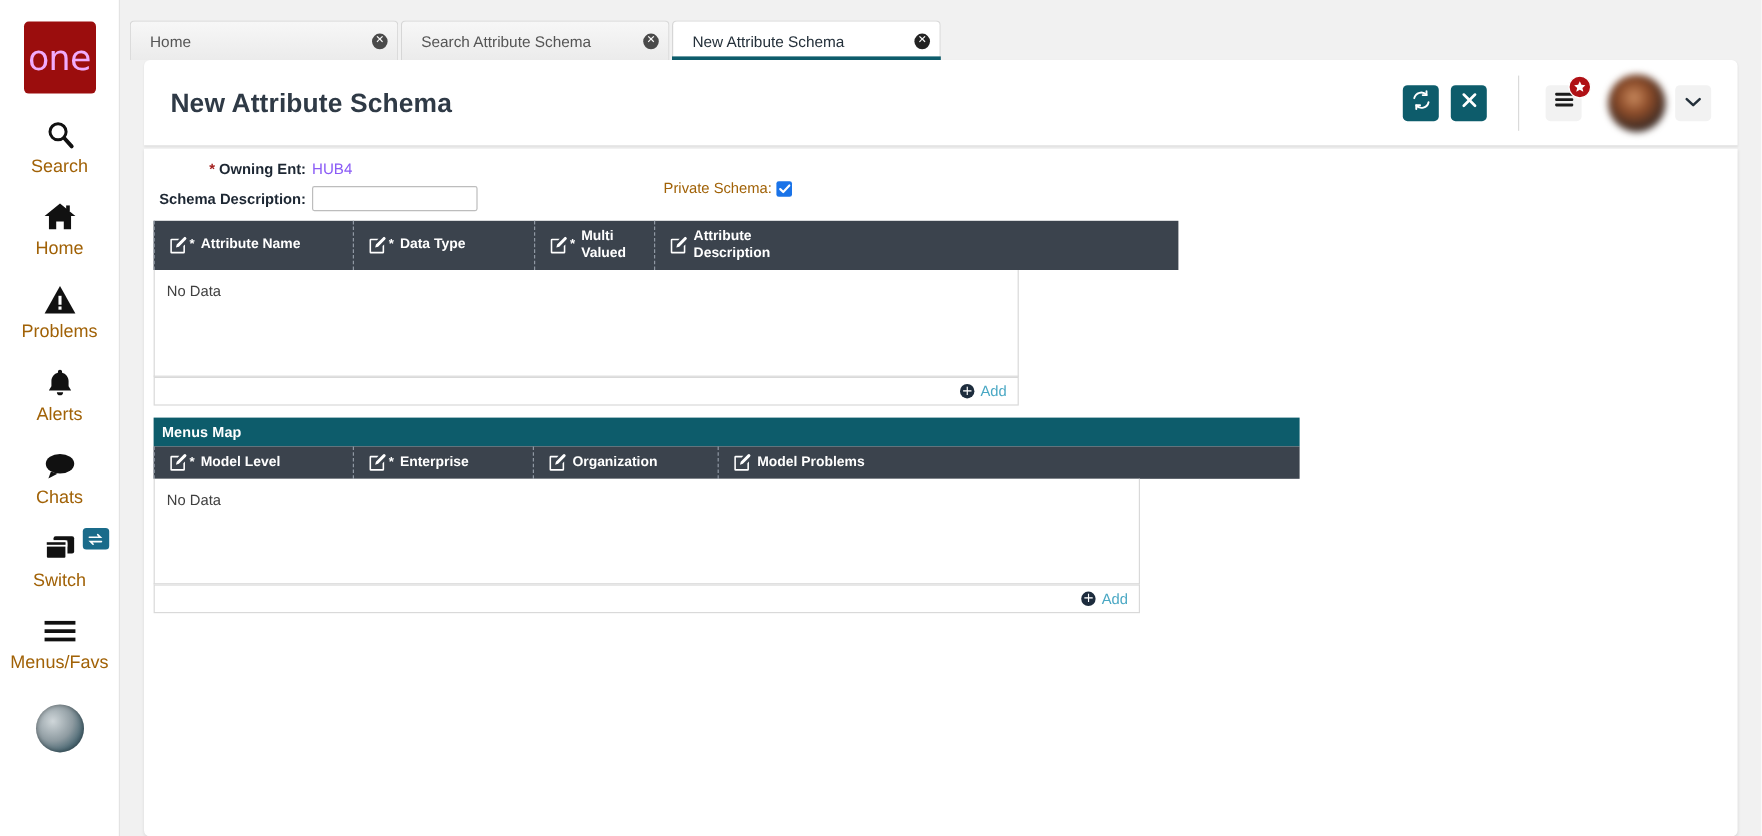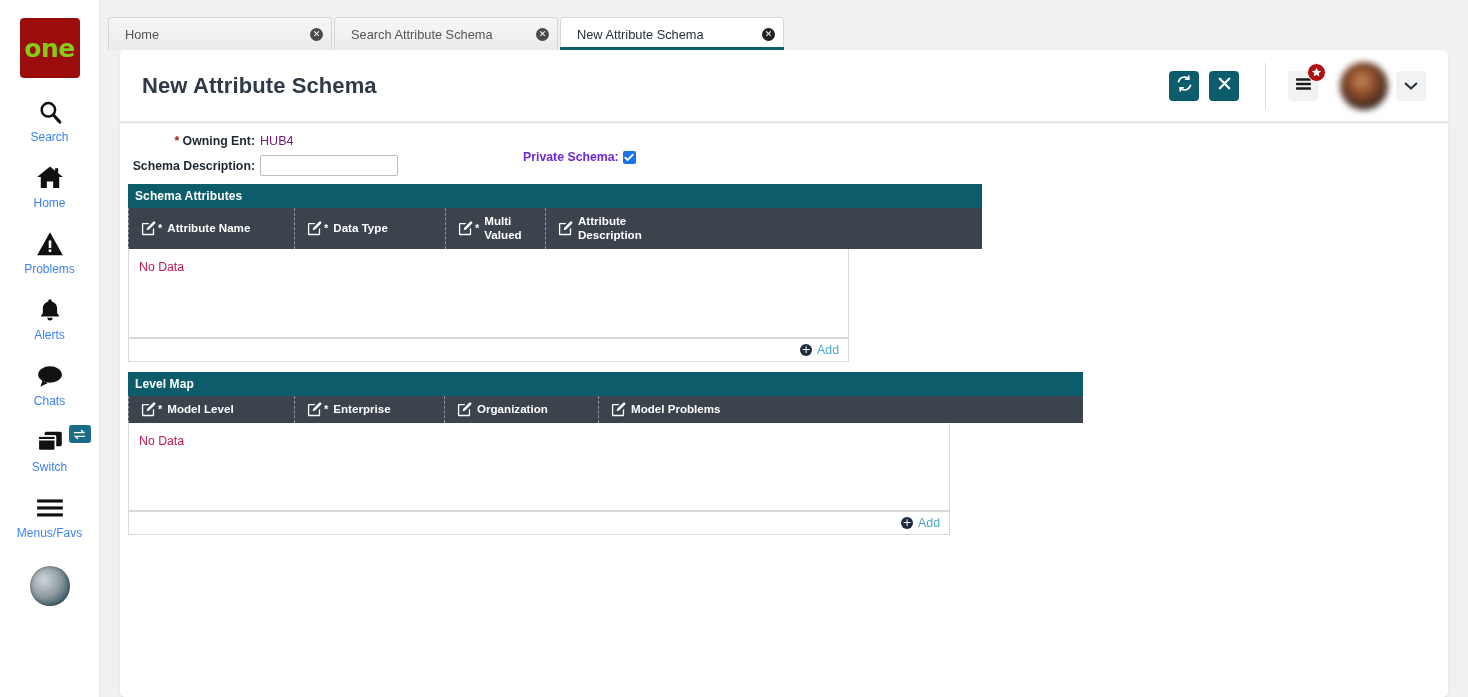--- a/index.html
+++ b/index.html
@@ -19,33 +19,33 @@
     display: flex; flex-direction: column; align-items: center;
     flex: 0 0 100px;
     position: relative;
   }
   .logo {
     width: 60px; height: 60px; margin-top: 18px;
     background: #9b0d0d; border-radius: 4px;
     display: flex; align-items: center; justify-content: center;
   }
   .logo-text {
-    color: #84cc16; font-size: 25px; font-weight: 700;
+    color: #f0abfc; font-size: 29px; font-weight: 400;
     letter-spacing: -0.5px; line-height: 1;
     font-family: "DejaVu Sans", sans-serif;
   }
   .nav-item {
     width: 100px; display: flex; flex-direction: column;
     align-items: center; justify-content: center;
     margin-top: 19px; cursor: pointer; position: relative;
   }
   .nav-icon { height: 30px; display: flex; align-items: center; justify-content: center; color: #111; }
   .nav-icon svg { display: block; }
   .nav-label {
-    font-size: 12px; color: #3b82f6; margin-top: 3px;
+    font-size: 15px; color: #a16207; margin-top: 3px;
     font-family: "Liberation Sans", sans-serif;
   }
   .switch-badge {
     position: absolute; right: 9px; top: -2px;
     width: 22px; height: 18px; border-radius: 3px;
     background: #1a6b8a; color: #fff; font-size: 11px;
     display: flex; align-items: center; justify-content: center;
   }
   .nav-avatar {
     width: 40px; height: 40px; border-radius: 50%;
@@ -164,32 +164,32 @@
   }
 
   
   .form-area { padding: 10px 0 0 0; position: relative; }
   .frow { display: flex; align-items: center; margin-bottom: 7px; }
   .flabel {
     width: 140px; text-align: right; font-size: 12.3px;
     font-weight: 700; color: #1d2733; padding-right: 5px;
   }
   .req { color: #a3201e; font-weight: 700; }
-  .fvalue-link { font-size: 12.6px; color: #701a75; }
+  .fvalue-link { font-size: 12.6px; color: #8b5cf6; }
   .finput {
     width: 138px; height: 21px; border: 1px solid #bdbdbd;
     background: #fff; border-radius: 2px; font-size: 12px;
     padding: 0 4px; color: #222;
     font-family: "Liberation Sans", sans-serif;
   }
   .private-wrap {
     position: absolute; left: 403px; top: 26px;
     display: flex; align-items: center;
   }
-  .private-label { font-size: 12.3px; font-weight: 700; color: #6d28d9; }
+  .private-label { font-size: 12.3px; font-weight: 400; color: #a16207; margin-left: 30px; }
   .cbx {
     width: 13px; height: 13px; margin-left: 4px;
     background: #1a73e8; border-radius: 2px;
     display: flex; align-items: center; justify-content: center;
     cursor: pointer;
   }
   .cbx svg { display: block; }
 
   
   .grid { margin-left: 8px; }
@@ -209,21 +209,21 @@
     border-left: 1px dashed #8f98a3;
     position: relative; line-height: 1.25;
   }
   .gh:first-child { border-left: 1px dashed #8f98a3; }
   .gh .pencil { flex: 0 0 auto; display: flex; align-items: center; }
   .gh .star { font-size: 11px; margin-left: -3px; }
   .grid-body {
     border: 1px solid #d9d9d9; border-top: none;
     background: #fff; height: 89px; position: relative;
   }
-  .nodata { font-size: 12.3px; color: #be185d; padding: 11px 0 0 10px; }
+  .nodata { font-size: 12.3px; color: #404040; padding: 11px 0 0 10px; }
   .grid-foot {
     border: 1px solid #d9d9d9; border-top: 1px solid #d9d9d9;
     height: 24px; display: flex; align-items: center;
     justify-content: flex-end; padding-right: 9px; background: #fff;
   }
   .add-link {
     display: flex; align-items: center; gap: 5px;
     font-size: 12.3px; color: #4aa8c4; cursor: pointer;
   }
   .add-circle {
@@ -431,21 +431,20 @@
             <span>
               <svg width="10" height="9" viewBox="0 0 10 9" fill="none" stroke="#fff" stroke-width="1.8" stroke-linecap="round" stroke-linejoin="round">
                 <path d="M1.2 4.6 3.7 7 8.8 1.6"></path>
               </svg>
             </span>
           </span>
         </div>
       </div>
 
       <div class="grid" style="width:854px;margin-top:8px;">
-        <div class="grid-title">Schema Attributes</div>
         <div class="grid-head">
           <div class="gh" style="width:166px">
             <span class="pencil">
               <svg width="15" height="15" viewBox="0 0 16 16" fill="#fff">
                   <path d="M1 3.2A1.2 1.2 0 0 1 2.2 2H9L7.6 3.4H2.4v10.2h10.2V8.5L14 7.1v7a1.2 1.2 0 0 1-1.2 1.2H2.2A1.2 1.2 0 0 1 1 14.1z"></path>
                   <path d="M14.9.9a1.3 1.3 0 0 1 0 1.9l-6.3 6.3-2.6.7.7-2.6L13 .9a1.3 1.3 0 0 1 1.9 0z"></path>
                 </svg>
             </span>
               <span class="star">*</span>
             <span>Attribute Name</span>
@@ -485,21 +484,21 @@
         </div>
         <div class="grid-foot" style="width:721px;">
           <span class="add-link">
             <span class="add-circle">+</span>
             <span>Add</span>
           </span>
         </div>
       </div>
 
       <div class="grid" style="width:955px;margin-top:10px;">
-        <div class="grid-title">Level Map</div>
+        <div class="grid-title">Menus Map</div>
         <div class="grid-head" style="min-height:26px">
           <div class="gh" style="width:166px">
             <span class="pencil">
               <svg width="15" height="15" viewBox="0 0 16 16" fill="#fff">
                   <path d="M1 3.2A1.2 1.2 0 0 1 2.2 2H9L7.6 3.4H2.4v10.2h10.2V8.5L14 7.1v7a1.2 1.2 0 0 1-1.2 1.2H2.2A1.2 1.2 0 0 1 1 14.1z"></path>
                   <path d="M14.9.9a1.3 1.3 0 0 1 0 1.9l-6.3 6.3-2.6.7.7-2.6L13 .9a1.3 1.3 0 0 1 1.9 0z"></path>
                 </svg>
             </span>
               <span class="star">*</span>
             <span>Model Level</span>

